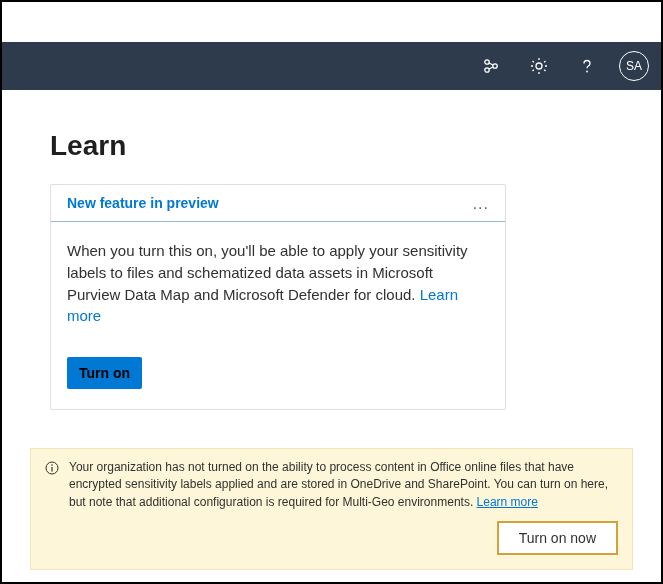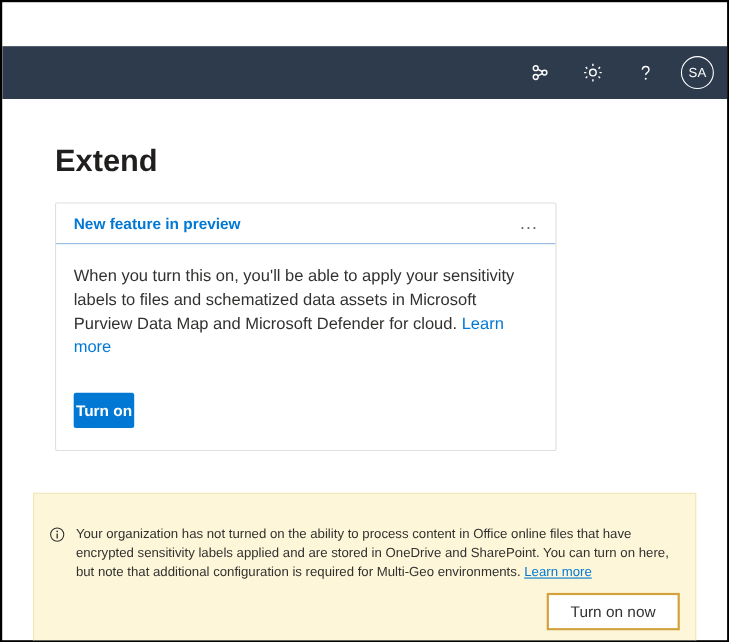--- a/index.html
+++ b/index.html
@@ -89,40 +89,39 @@
       color: #323130;
       line-height: 1.45;
       margin-bottom: 30px;
     }
     .card-desc .learn-link {
       color: #0078d4;
       cursor: pointer;
     }
     .turn-on-btn {
       background: #0078d4;
-      color: #ffffff;
+      color: #000000;
       border: none;
-      padding: 8px 2px;
+      padding: 8px 12px;
       font-size: 14px;
       font-weight: 600;
       cursor: pointer;
       border-radius: 2px;
     }
     .banner {
       margin: 18px 28px 0 28px;
       background: #fdf6d9;
       border: 1px solid #f0e6b8;
       padding: 10px 14px 14px 14px;
       font-size: 12px;
       color: #323130;
     }
     .banner-row {
       display: flex;
       gap: 10px;
-      margin-top: 18px;
     }
     .banner-icon {
       flex-shrink: 0;
       margin-top: 2px;
     }
     .banner-text {
       line-height: 1.45;
     }
     .banner .learn-link2 {
       color: #0078d4;
@@ -167,21 +166,21 @@
       <path d="M6 6.5c0-1.7 1.3-3 3-3s3 1.3 3 3c0 1.3-.8 2-1.6 2.5C9.6 9.5 9 10 9 11.2"></path>
       <circle cx="9" cy="14.5" r="0.9" fill="currentColor" stroke="none"></circle>
     </svg>
   </div>
   <div class="avatar">
     <span>SA</span>
   </div>
 </div>
 
 <div class="content">
-  <h1 class="page-title">Extend</h1>
+  <h1 class="page-title">Learn</h1>
 
   <div class="card">
     <div class="card-header">
       <span class="preview-link">New feature in preview</span>
       <span class="ellipsis">...</span>
     </div>
     <div class="card-body">
       <p class="card-desc">
         <span>When you turn this on, you'll be able to apply your sensitivity labels to files and schematized data assets in Microsoft Purview Data Map and Microsoft Defender for cloud. </span><span class="learn-link">Learn more</span>
       </p>

